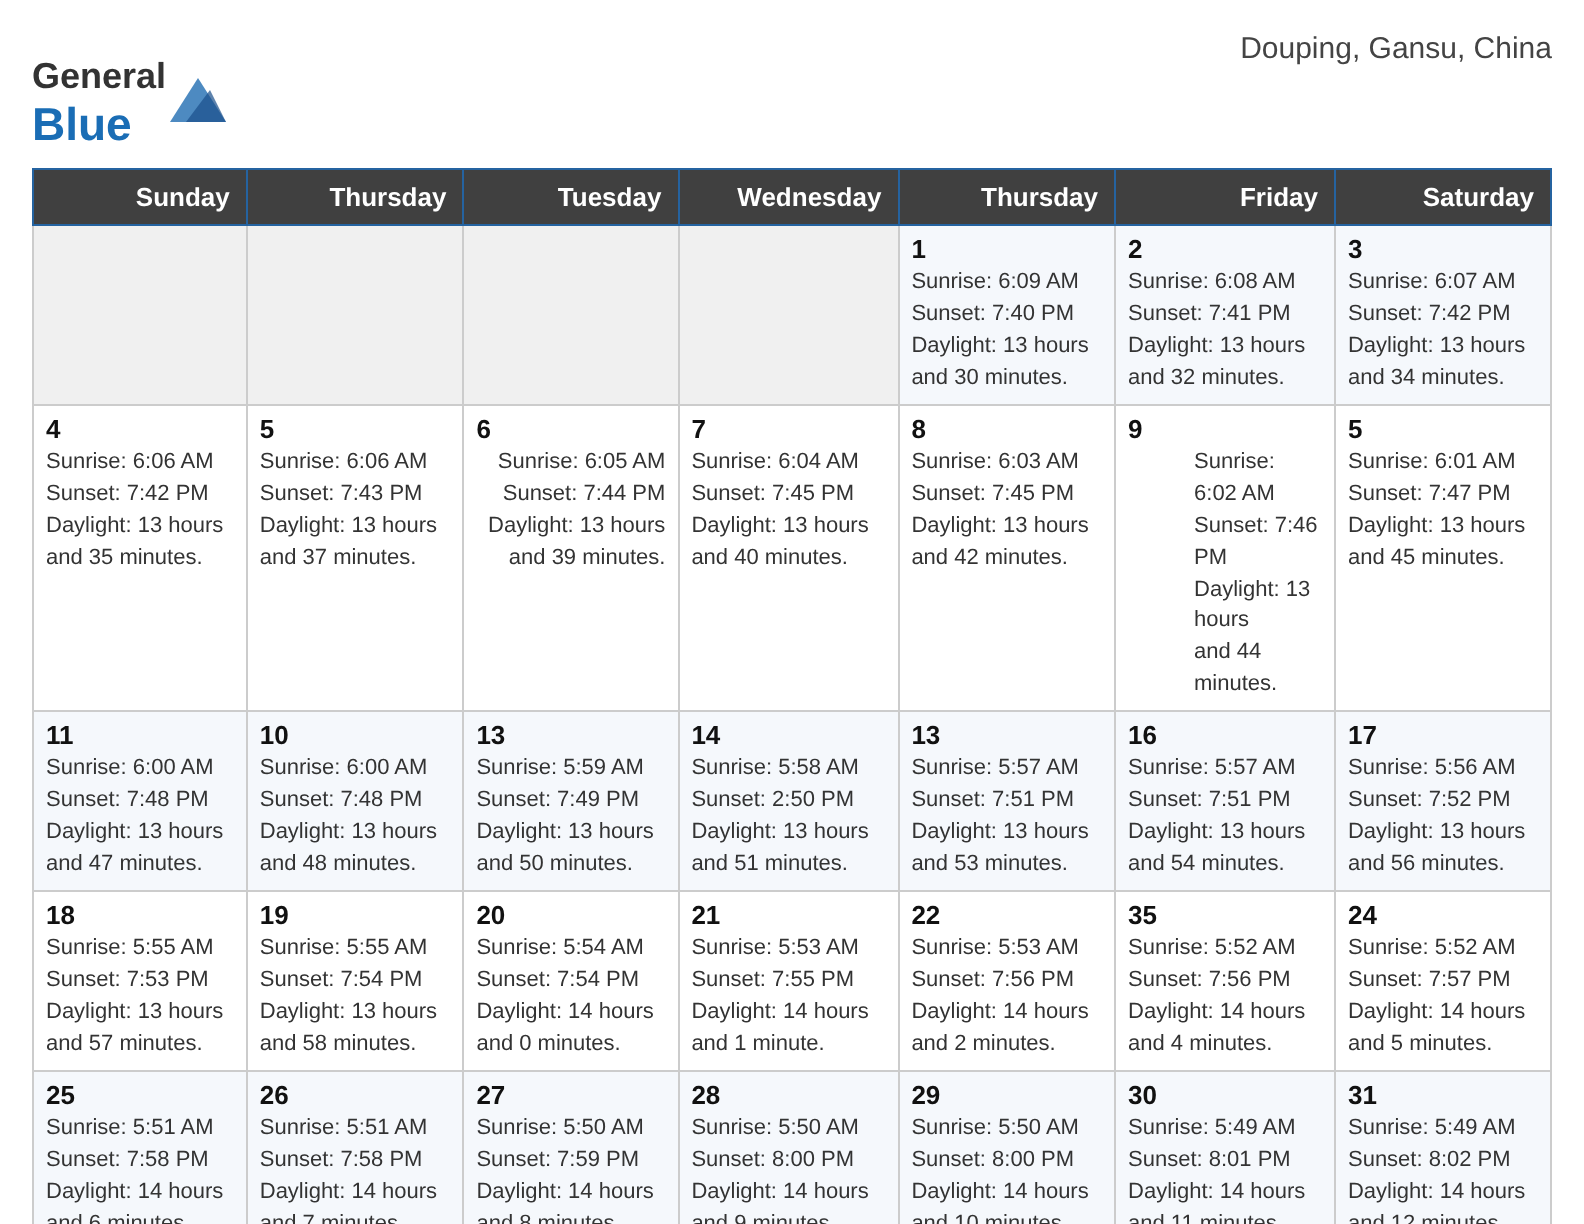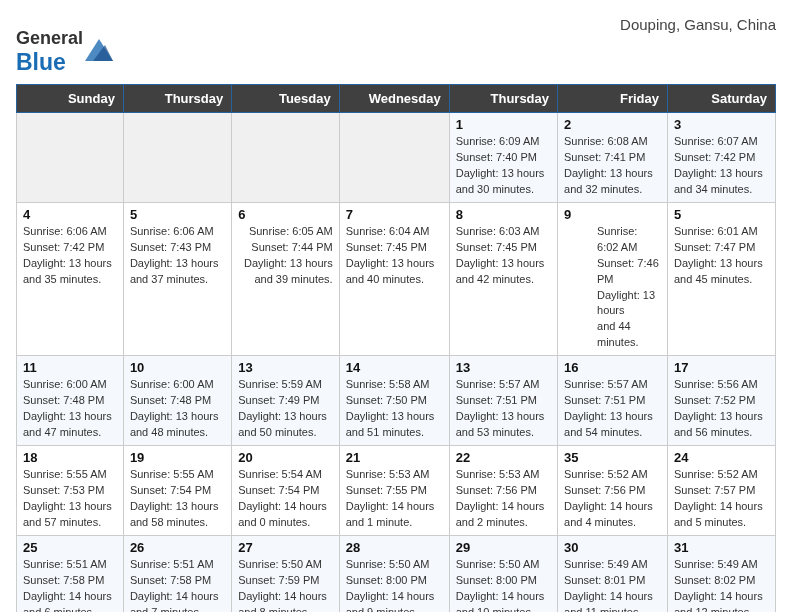--- a/index.html
+++ b/index.html
@@ -211,21 +211,21 @@
         <td>
           <div class="day-num">13</div>
           <div class="day-detail" style="white-space: pre-line;">Sunrise: 5:59 AM
 Sunset: 7:49 PM
 Daylight: 13 hours
 and 50 minutes.</div>
         </td>
         <td>
           <div class="day-num">14</div>
           <div class="day-detail" style="white-space: pre-line;">Sunrise: 5:58 AM
-Sunset: 7:50 PM
+Sunset: 2:50 PM
 Daylight: 13 hours
 and 51 minutes.</div>
         </td>
         <td>
           <div class="day-num">13</div>
           <div class="day-detail" style="white-space: pre-line;">Sunrise: 5:57 AM
 Sunset: 7:51 PM
 Daylight: 13 hours
 and 53 minutes.</div>
         </td>

